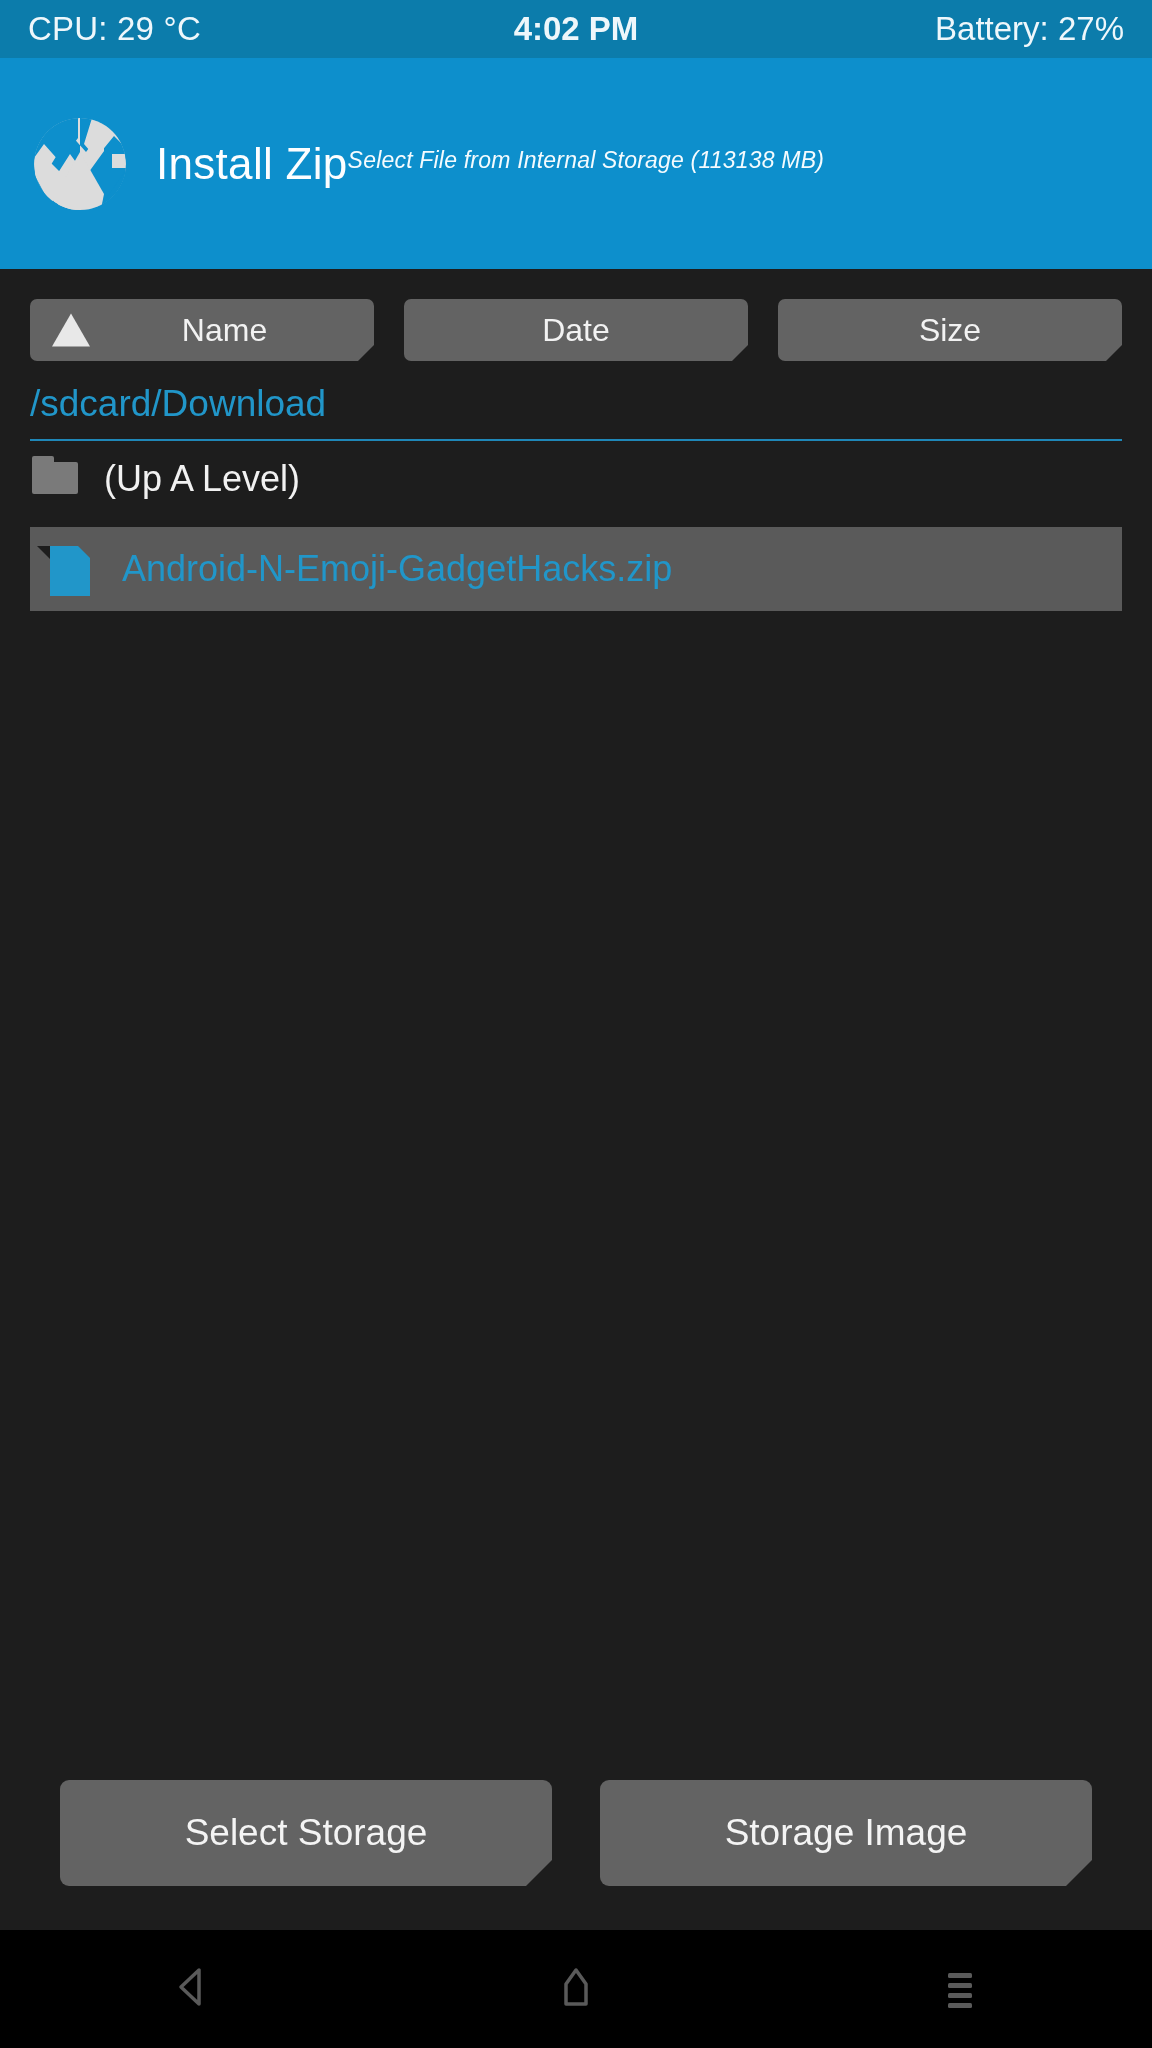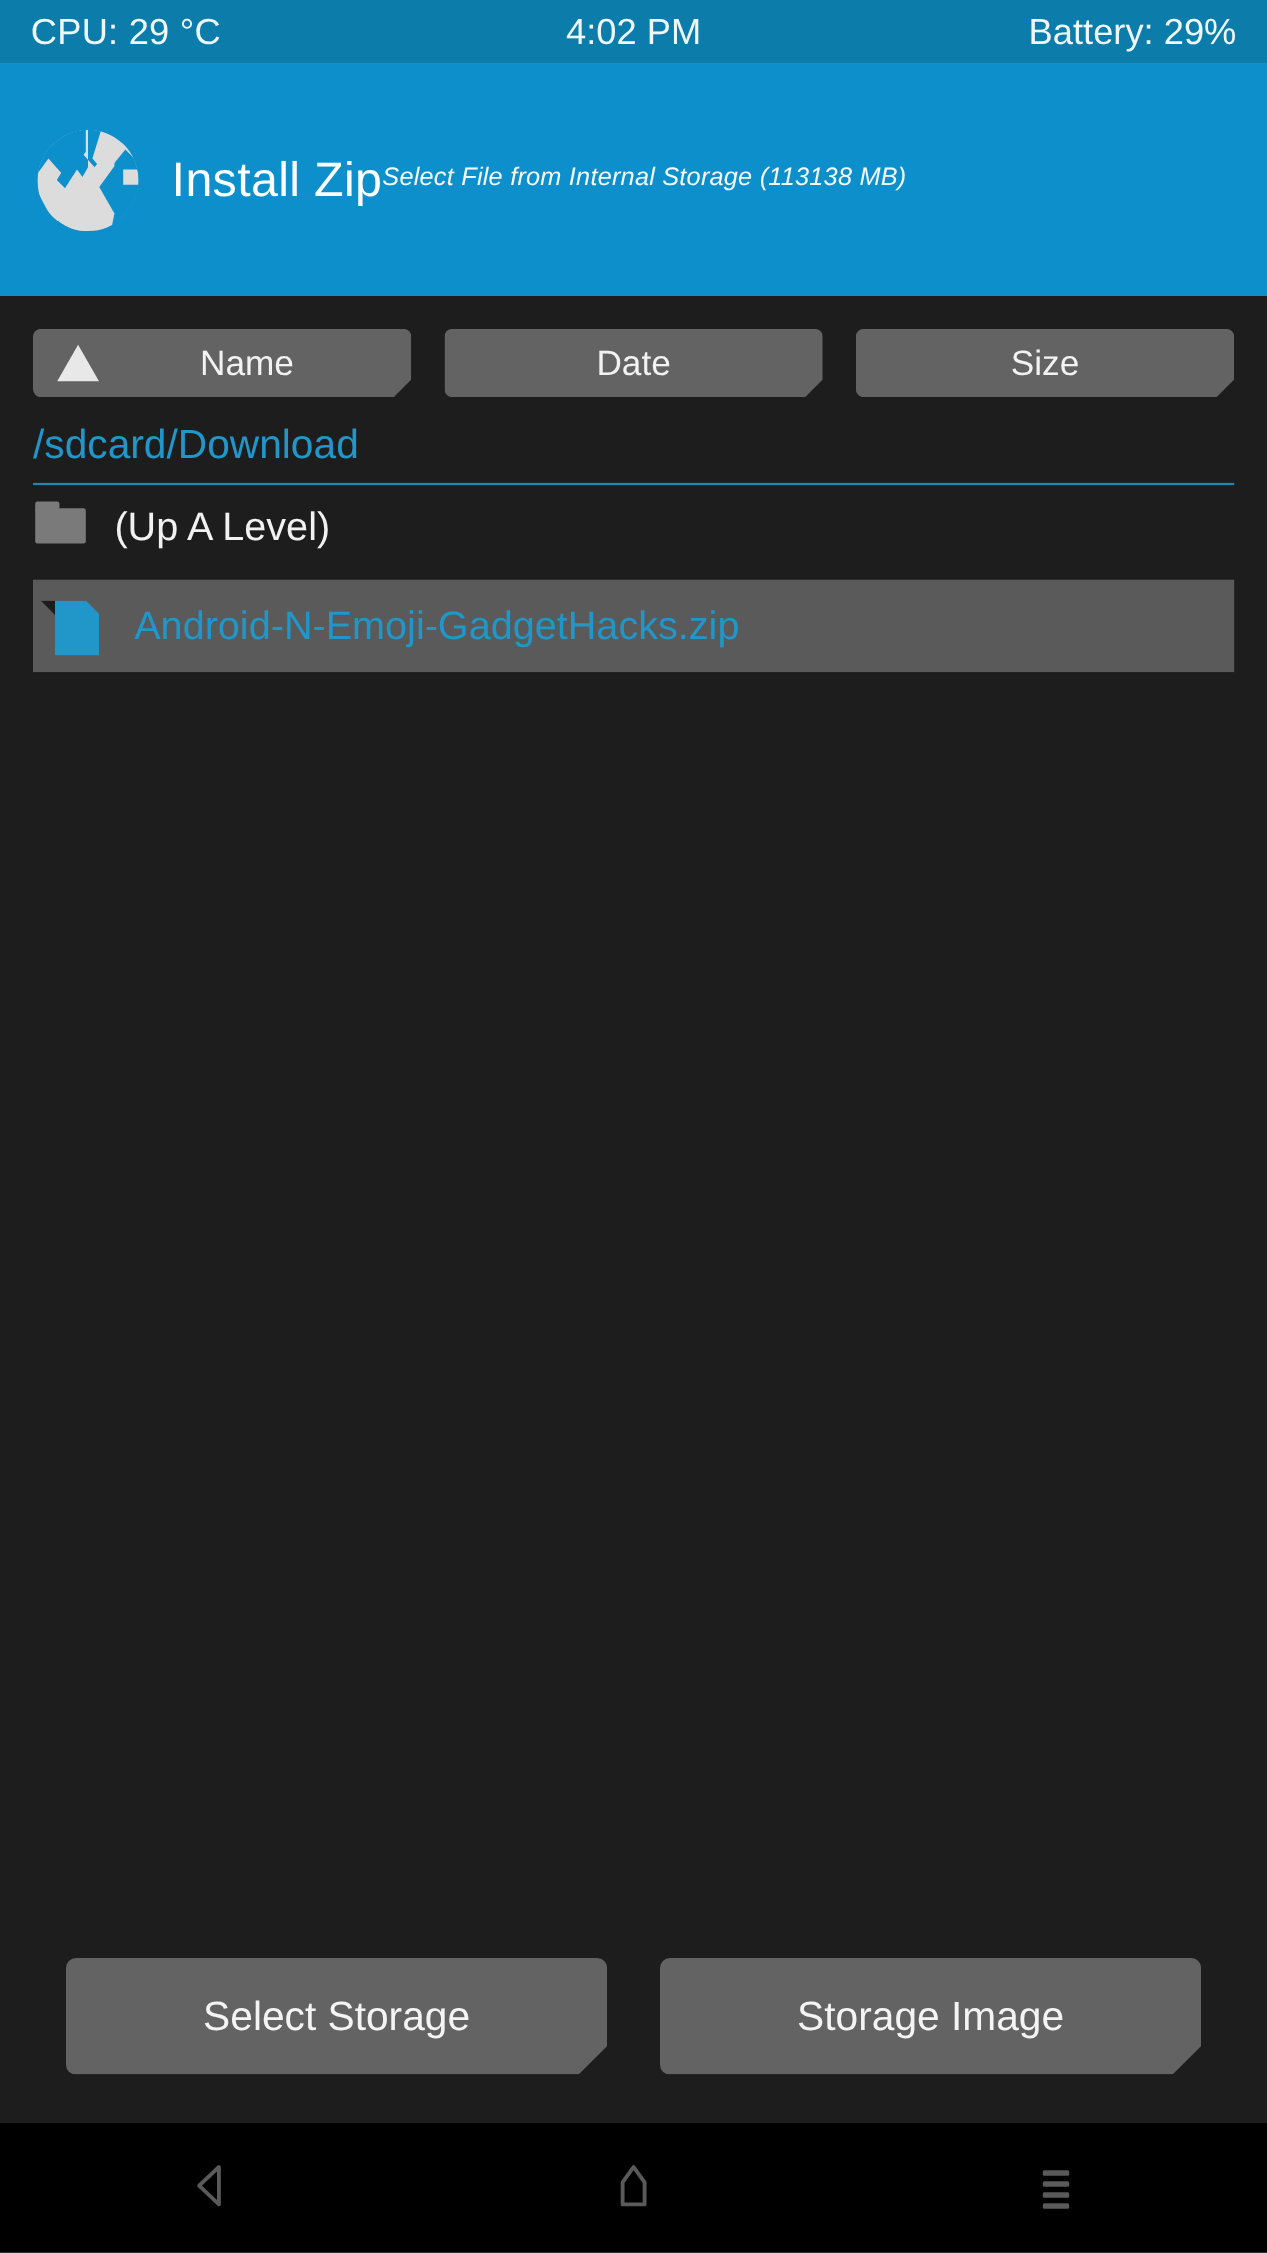--- a/index.html
+++ b/index.html
@@ -25,21 +25,21 @@
     align-items: center;
     flex: 0 0 auto;
     position: relative;
   }
   .statusbar .sb-left {
     position: absolute; left: 28px;
     font-size: 33px; color: #eef7fb; letter-spacing: .2px;
   }
   .statusbar .sb-center {
     position: absolute; left: 0; right: 0; text-align: center;
-    font-size: 33px; color: #eef7fb;
+    font-size: 33px; color: #eef7fb; font-weight: bold;
   }
   .statusbar .sb-right {
     position: absolute; right: 28px;
     font-size: 33px; color: #eef7fb;
   }
 
   
   .header {
     height: 211px;
     background: #0d8fcc;
@@ -207,21 +207,21 @@
   }
 </style>
 </head>
 <body>
 
 <div id="screen">
 
   <div class="statusbar">
     <div class="sb-left">CPU: 29 °C</div>
     <div class="sb-center">4:02 PM</div>
-    <div class="sb-right">Battery: 29%</div>
+    <div class="sb-right">Battery: 27%</div>
   </div>
 
   <div class="header">
     <div class="logo">
       <svg width="92" height="92" viewBox="0 0 92 92">
         <defs>
           <clipPath id="logoclip">
             <circle cx="46" cy="46" r="46"></circle>
           </clipPath>
         </defs>

